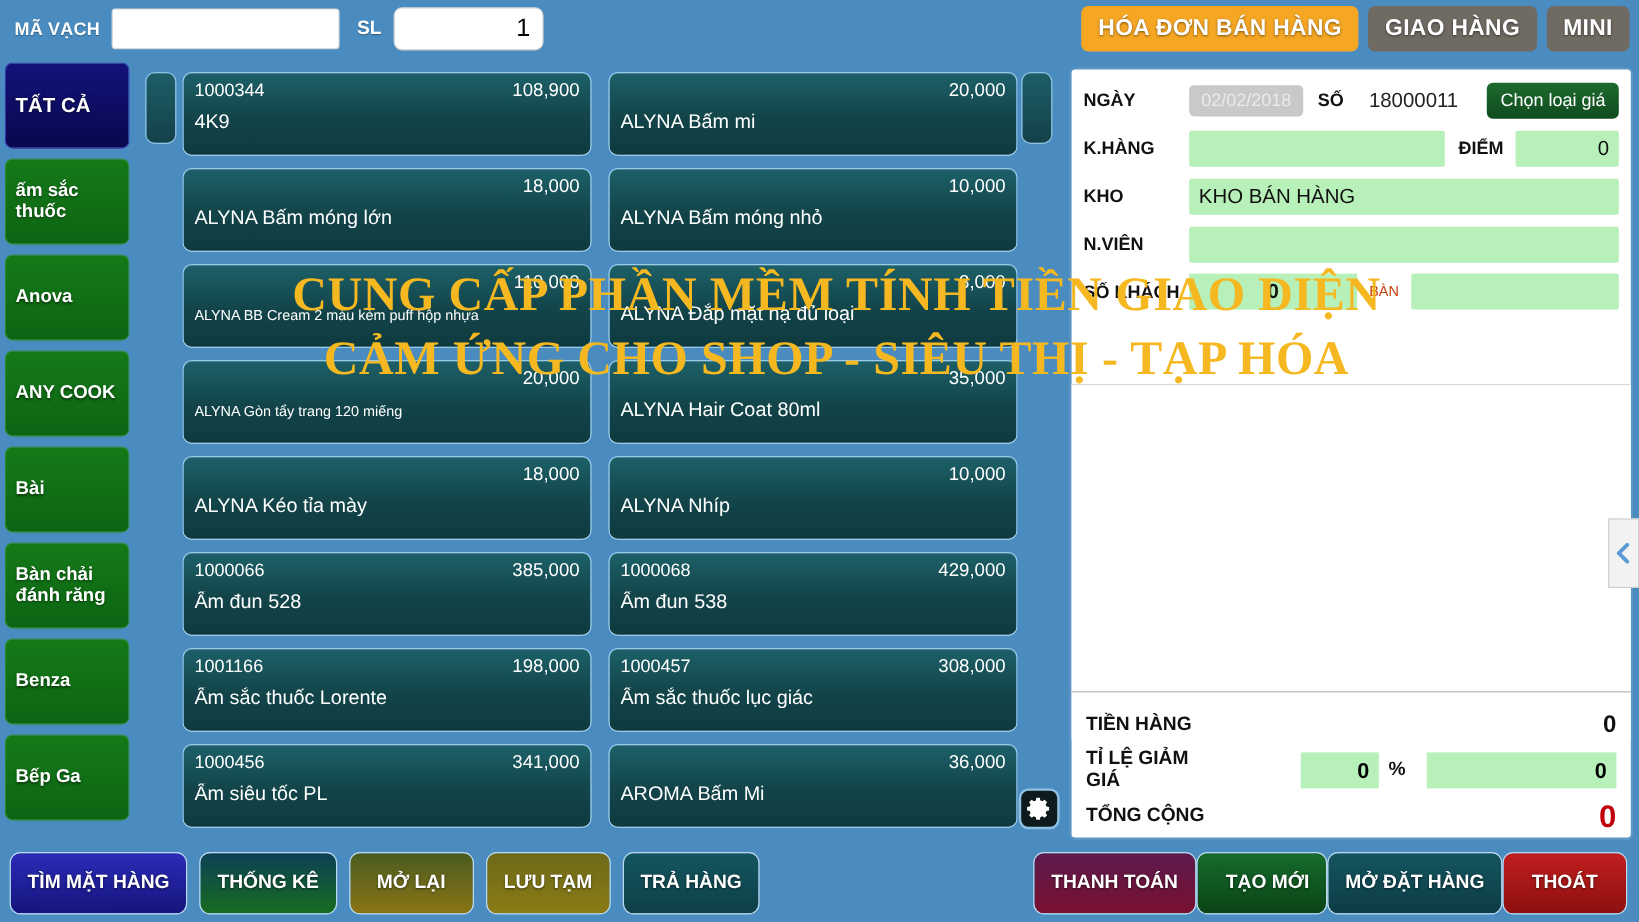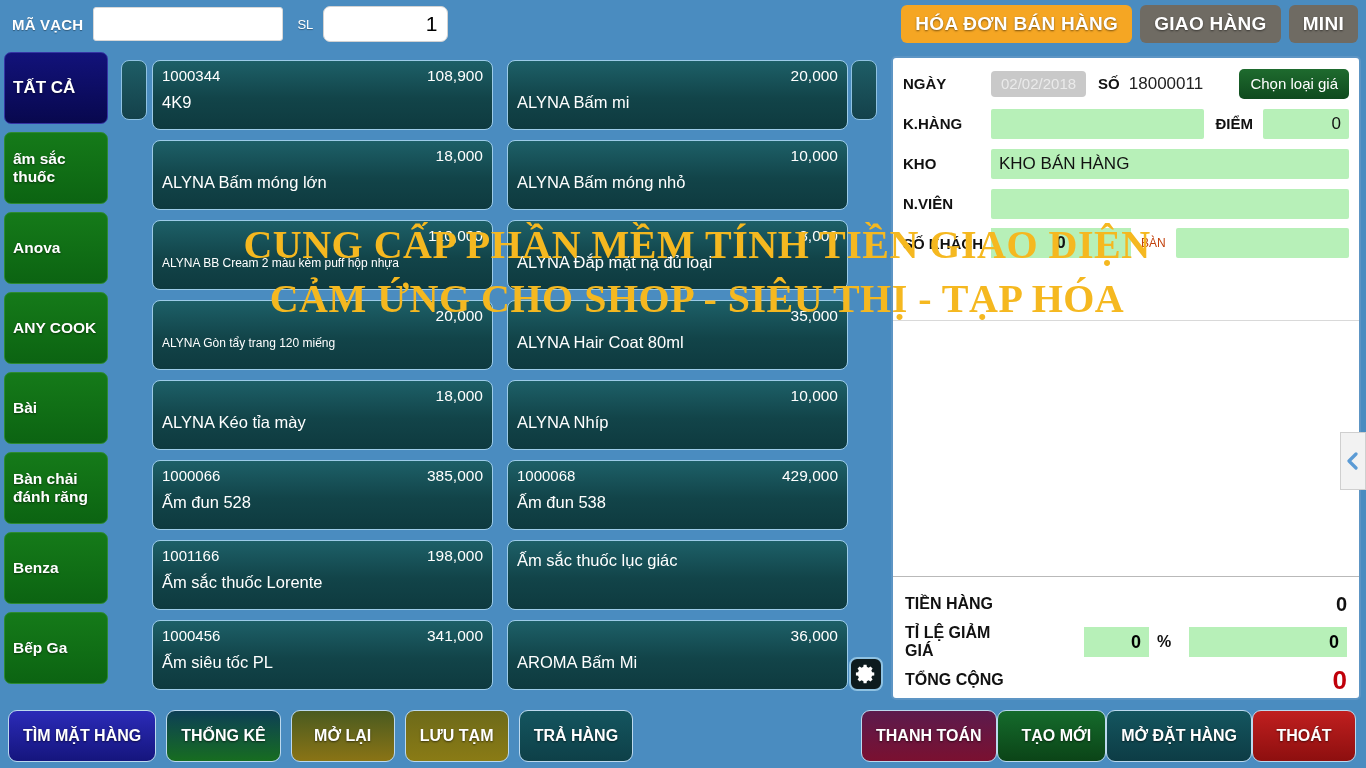--- a/index.html
+++ b/index.html
@@ -37,22 +37,22 @@
   }
   .barcode-input {
     margin-left: 10px;
     width: 190px; height: 34px;
     background: #ffffff;
     border: 1px solid #d8d8d8;
     border-radius: 3px;
   }
   .sl-label {
     color: #ffffff;
-    font-weight: normal;
-    font-size: 13px;
+    font-weight: bold;
+    font-size: 16px;
     margin-left: 14px;
     text-shadow: 0 1px 1px rgba(0,0,0,.35);
   }
   .sl-input {
     margin-left: 10px;
     width: 125px; height: 36px;
     background: #ffffff;
     border: 1px solid #d2d2d2;
     border-radius: 7px;
     display: flex;
@@ -220,21 +220,21 @@
   .date-pill {
     background: #c9c9c9;
     color: #eaeaea;
     border-radius: 4px;
     height: 26px;
     padding: 0 10px;
     display: flex; align-items: center;
     font-size: 15px;
   }
   .so-label { font-weight: bold; font-size: 15px; margin-left: 12px; color:#111; }
-  .so-value { font-size: 17px; margin-left: 9px; color: #222; }
+  .so-value { font-size: 17px; margin-left: 21px; color: #222; }
   .price-type-btn {
     margin-left: auto;
     background: linear-gradient(180deg,#1e6b2e 0%,#0f4a1e 100%);
     color: #ffffff;
     font-size: 15px;
     border-radius: 5px;
     height: 30px;
     padding: 0 11px;
     display: flex; align-items: center;
   }
@@ -503,20 +503,24 @@
 
     <div class="cell">
       <div class="cell-top">
         <span class="cell-code">1001166</span>
         <span class="cell-price">198,000</span>
       </div>
       <div class="cell-name">Ấm sắc thuốc Lorente</div>
     </div>
 
     <div class="cell">
+      <div class="cell-top">
+        <span class="cell-code">1000457</span>
+        <span class="cell-price">308,000</span>
+      </div>
       <div class="cell-name">Ấm sắc thuốc lục giác</div>
     </div>
 
     <div class="cell">
       <div class="cell-top">
         <span class="cell-code">1000456</span>
         <span class="cell-price">341,000</span>
       </div>
       <div class="cell-name">Ấm siêu tốc PL</div>
     </div>

